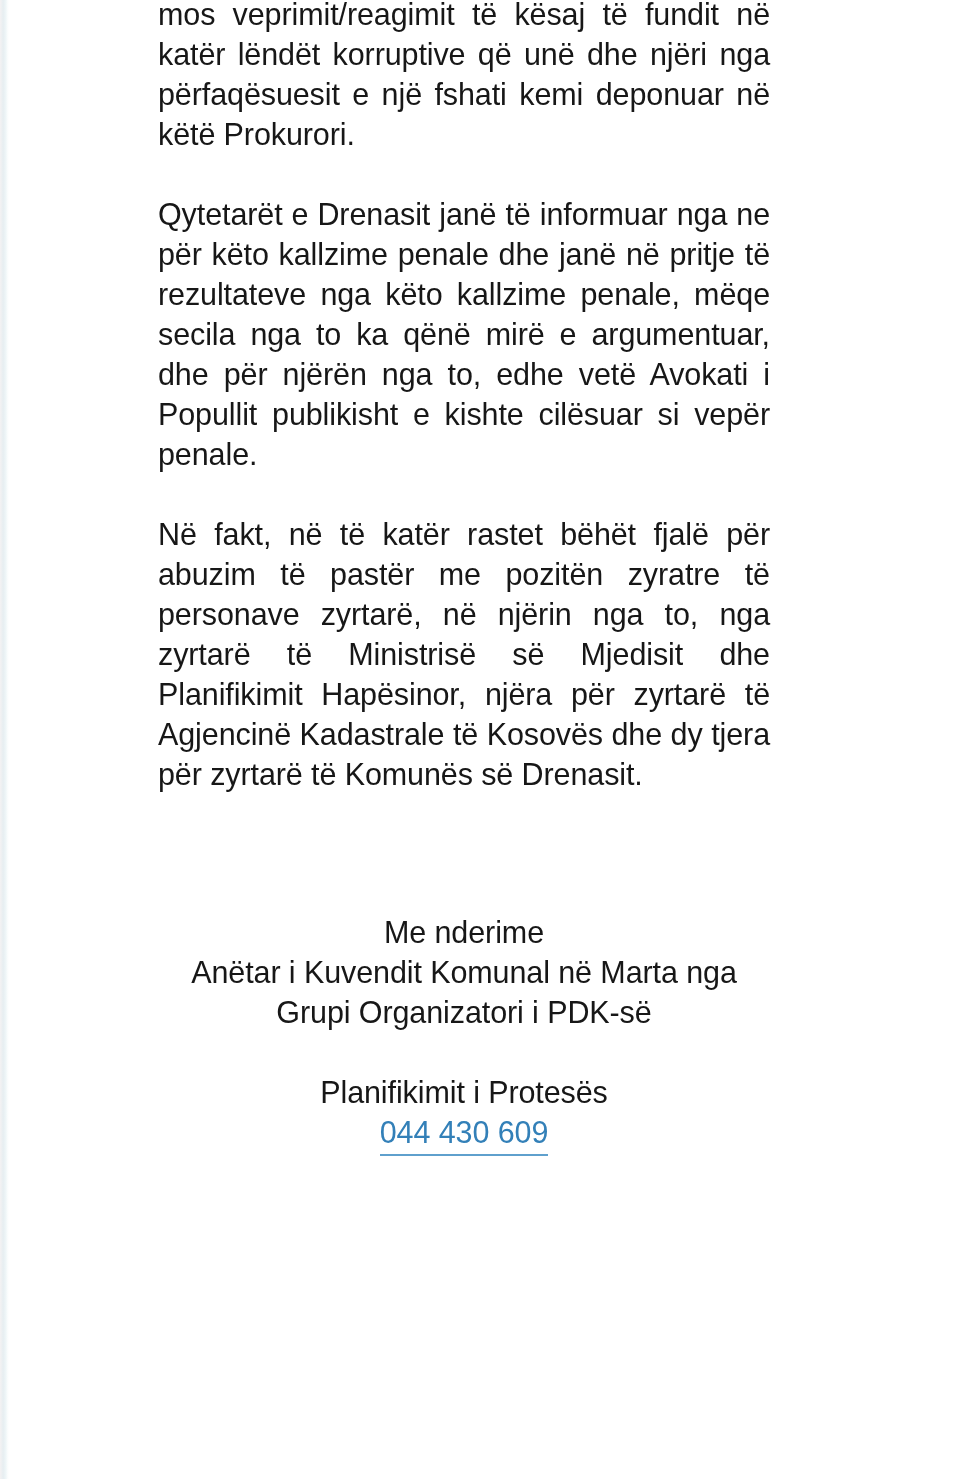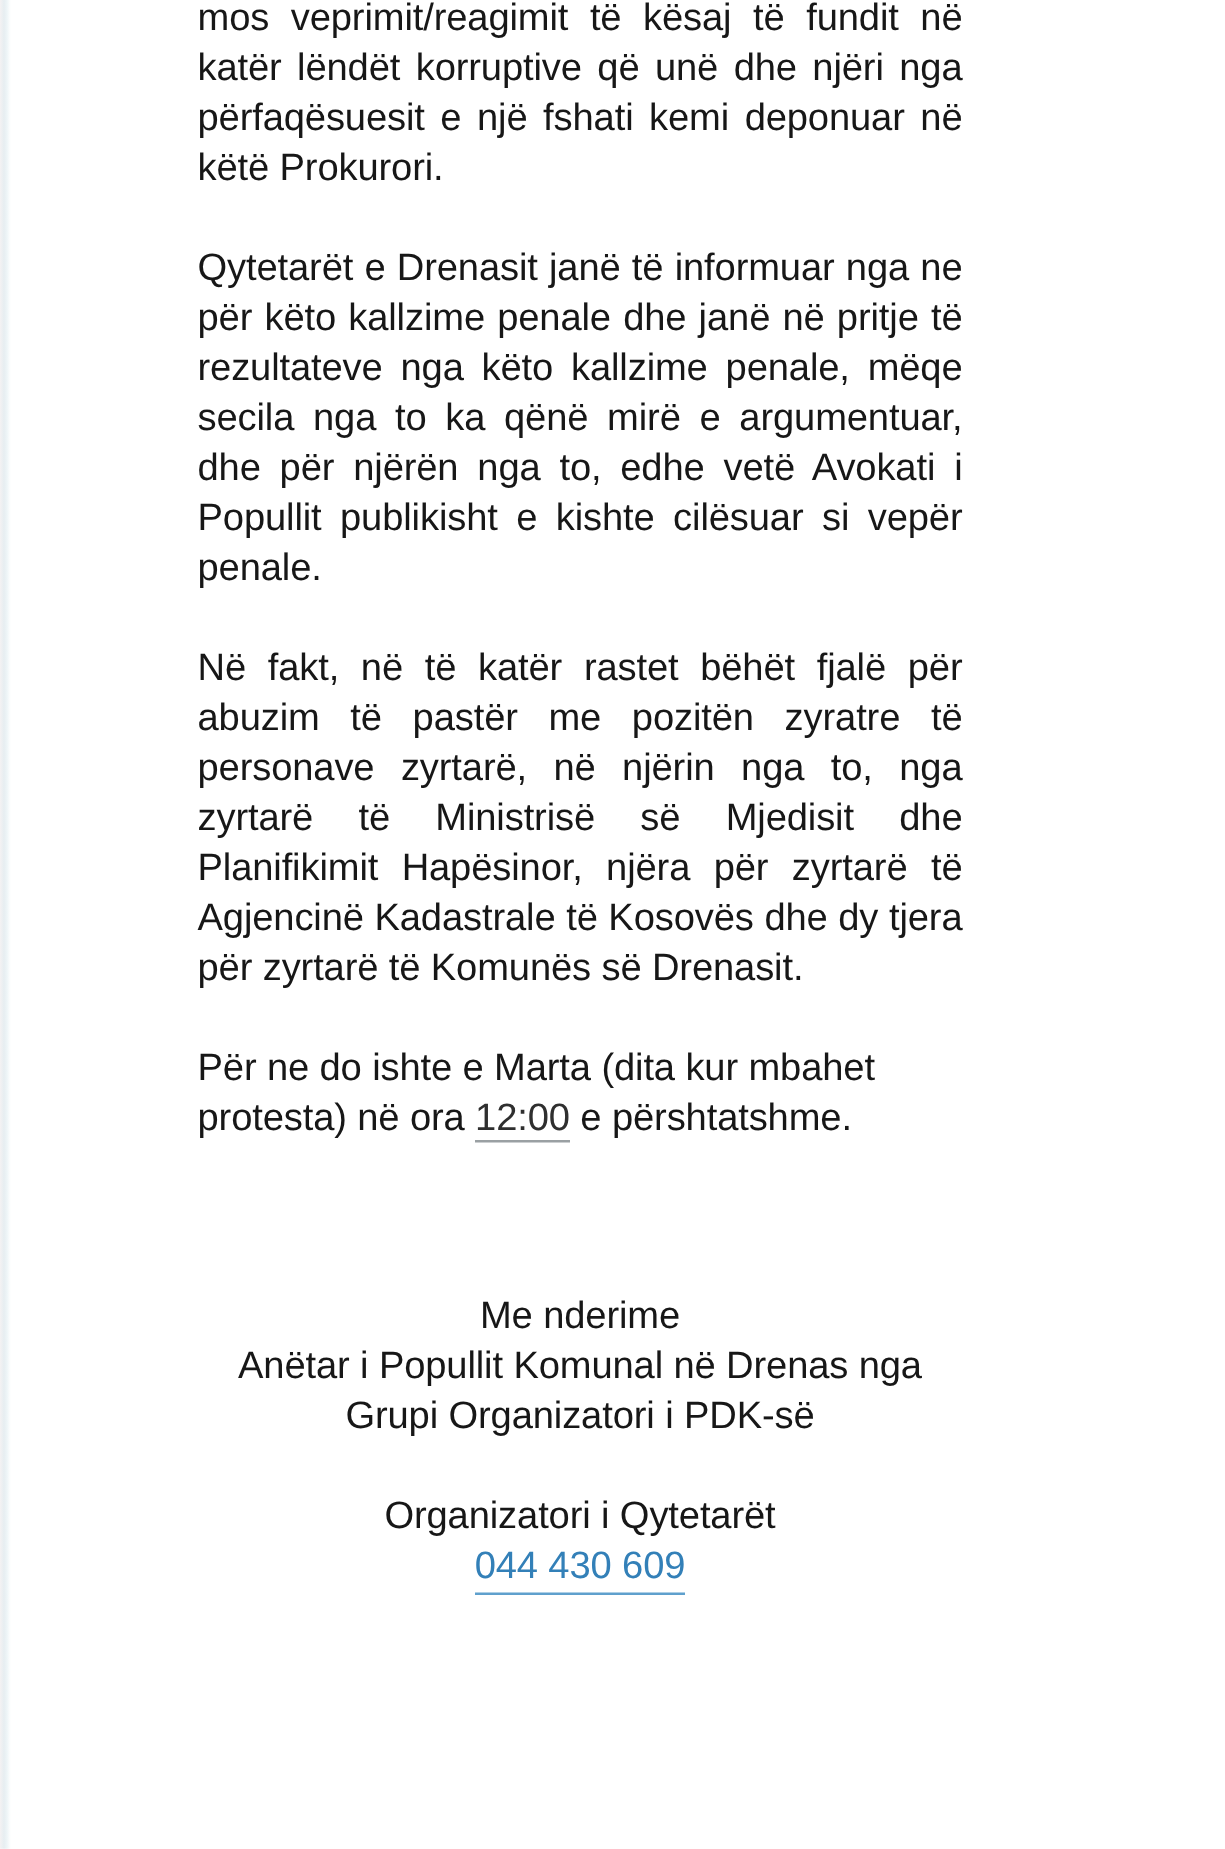--- a/index.html
+++ b/index.html
@@ -106,27 +106,26 @@
 
   <div class="doc-body">
 
     <p class="para">mos veprimit/reagimit të kësaj të fundit në katër lëndët korruptive që unë dhe njëri nga përfaqësuesit e një fshati kemi deponuar në këtë Prokurori.</p>
 
     <p class="para">Qytetarët e Drenasit janë të informuar nga ne për këto kallzime penale dhe janë në pritje të rezultateve nga këto kallzime penale, mëqe secila nga to ka qënë mirë e argumentuar, dhe për njërën nga to, edhe vetë Avokati i Popullit publikisht e kishte cilësuar si vepër penale.</p>
 
     <p class="para">Në fakt, në të katër rastet bëhët fjalë për abuzim të pastër me pozitën zyratre të personave zyrtarë, në njërin nga to, nga zyrtarë të Ministrisë së Mjedisit dhe Planifikimit Hapësinor, njëra për zyrtarë të Agjencinë Kadastrale të Kosovës dhe dy tjera për zyrtarë të Komunës së Drenasit.</p>
 
 
-    <p class="para last-left"><span>Për ne do ishte e Marta (dita kur mbahet protesta) në ora </span><a href="#" class="time-link">12:00</a><span> e përshtatshme.</span></p>
 
     <div class="block-gap-2"></div>
 
     <div class="sig-line">Me nderime</div>
-    <div class="sig-line">Anëtar i Popullit Komunal në Drenas nga</div>
+    <div class="sig-line">Anëtar i Kuvendit Komunal në Marta nga</div>
     <div class="sig-line">Grupi Organizatori i PDK-së</div>
 
     <div class="block-gap-1"></div>
 
-    <div class="sig-line">Organizatori i Qytetarët</div>
+    <div class="sig-line">Planifikimit i Protesës</div>
     <div class="sig-line"><a href="#" class="tel-link">044 430 609</a></div>
 
   </div>
 </div>
 
 </body></html>

